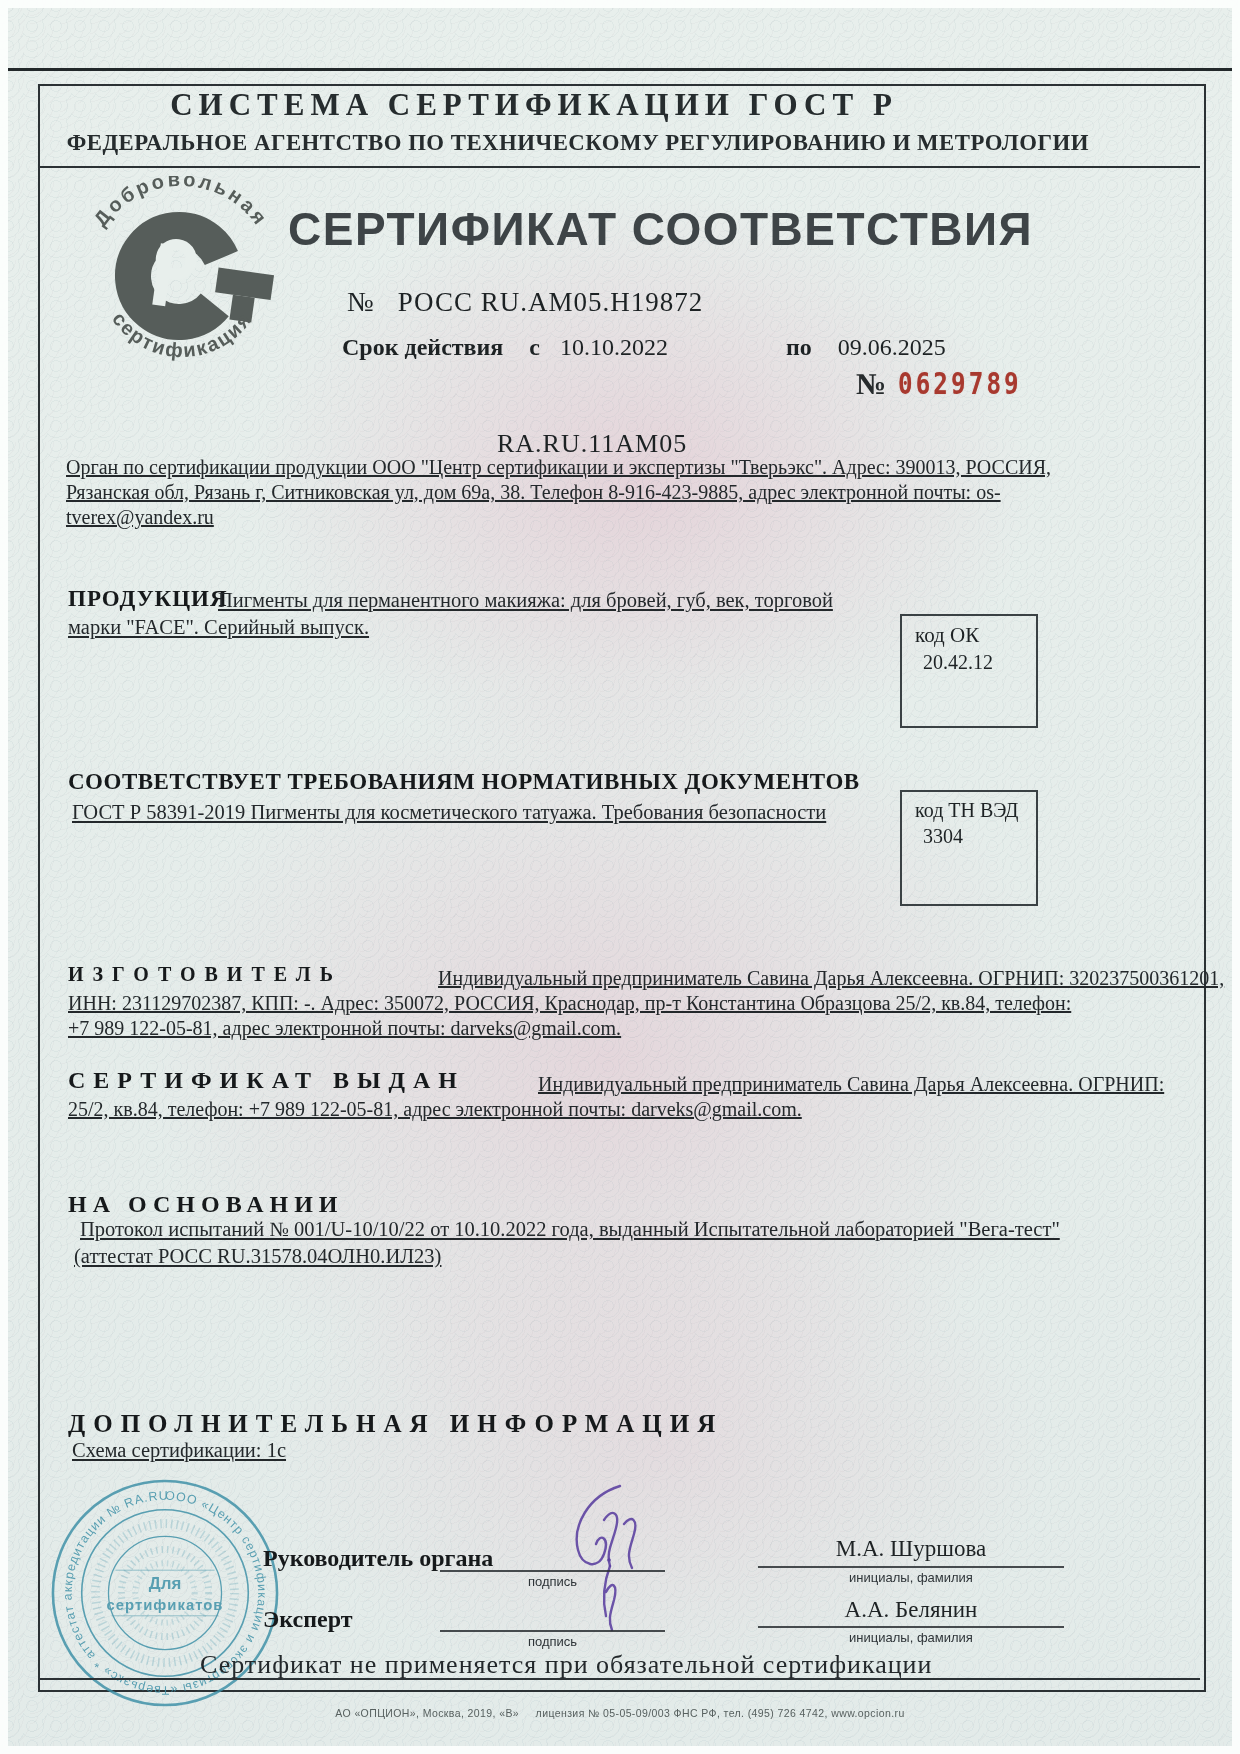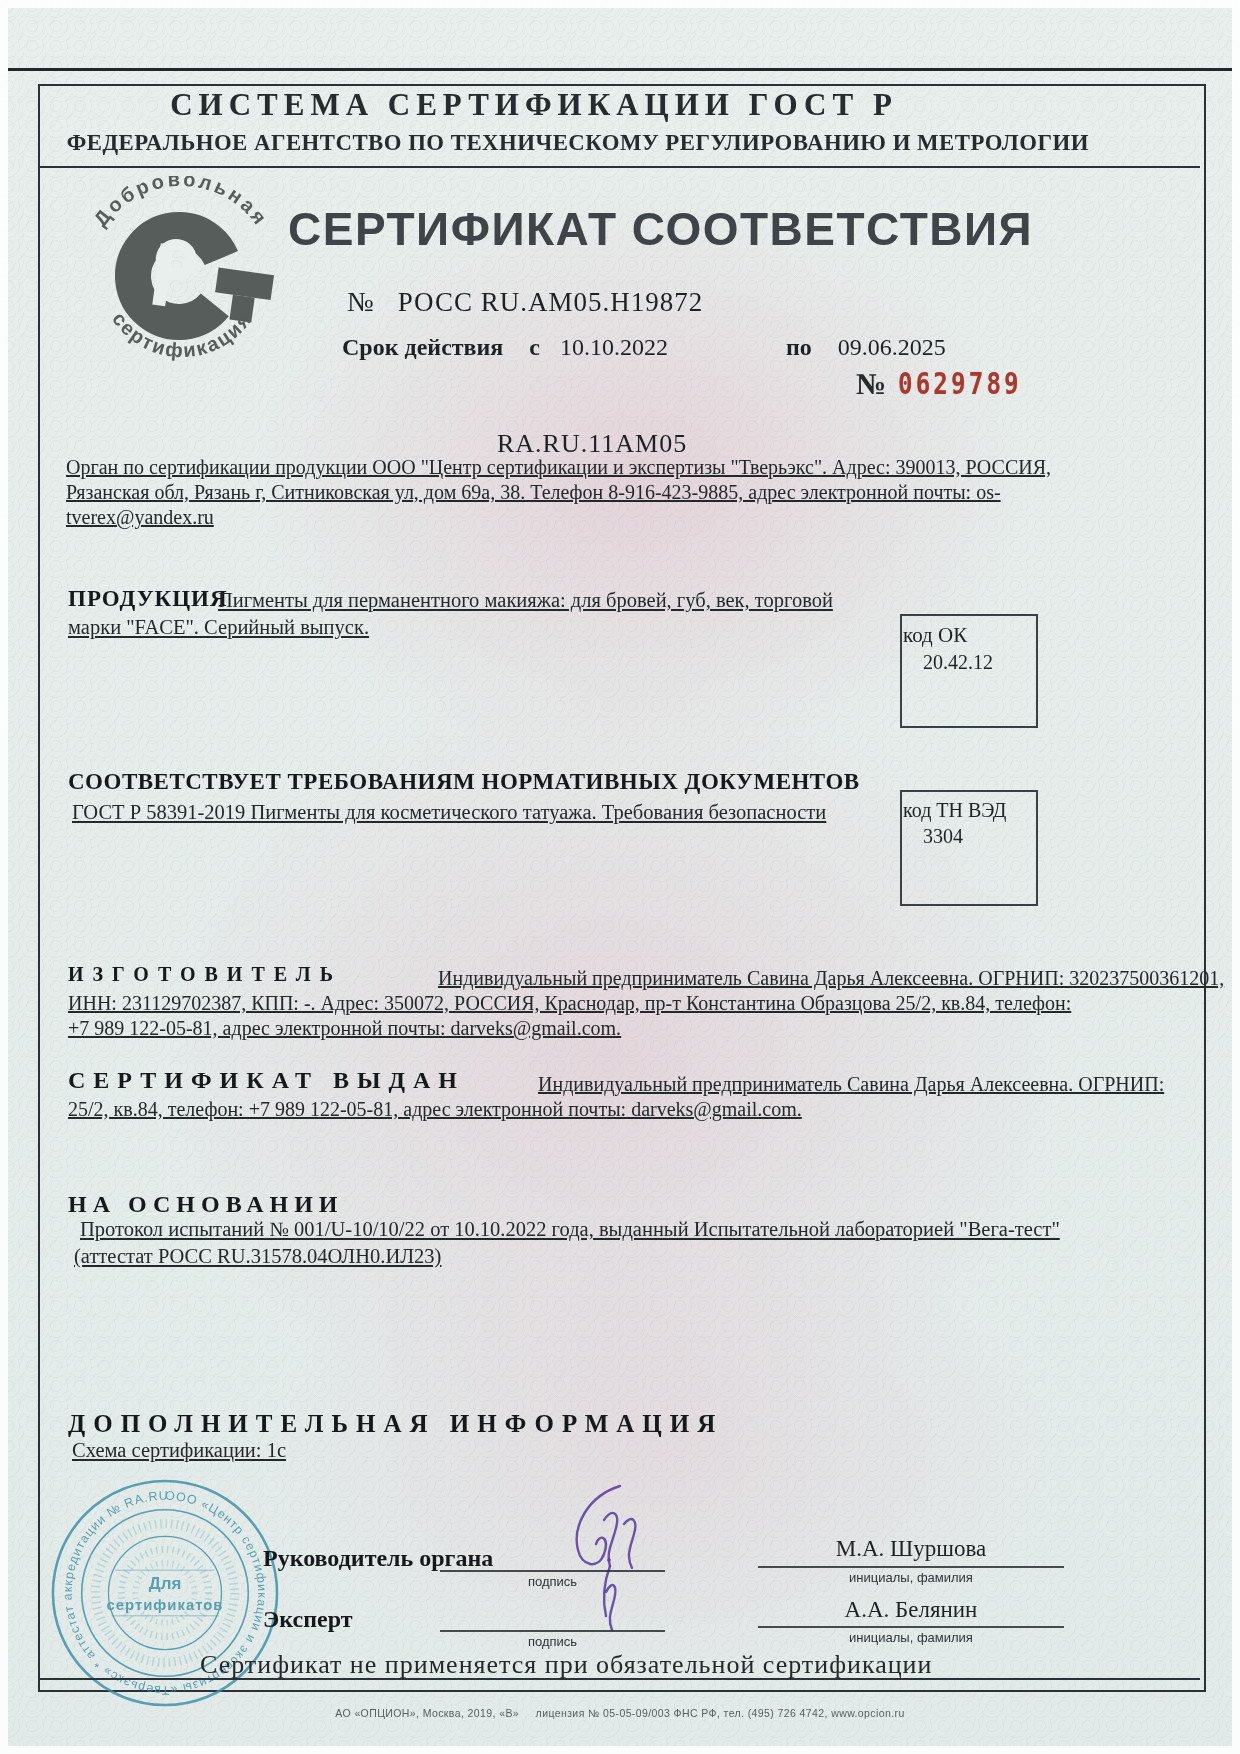--- a/index.html
+++ b/index.html
@@ -72,21 +72,21 @@
   .bb-manu div:first-child{padding-left:370px;}
   .bb-issued{left:68px;top:1072px;}
   .bb-issued div:first-child{padding-left:470px;}
   .bb-basis{left:74px;top:1216px;line-height:27px;font-size:20.5px;}
   .bb-basis div:first-child{padding-left:6px;}
   .bb-add{left:72px;top:1438px;font-size:20.5px;}
 
   .code-box{border:2px solid #3a4144;box-sizing:border-box;font-family:"Liberation Serif",serif;color:#1d2224;}
   .box-ok{left:900px;top:614px;width:138px;height:114px;}
   .box-tn{left:900px;top:790px;width:138px;height:116px;}
-  .code-box .cb-label{padding:7px 0 0 1px;font-size:21px;white-space:nowrap;}
+  .code-box .cb-label{padding:7px 0 0 13px;font-size:21px;white-space:nowrap;}
   .code-box .cb-value{padding:3px 0 0 21px;font-size:20px;white-space:nowrap;}
 
   .sig-label{font:700 24px/30px "Liberation Serif",serif;color:#16191b;white-space:nowrap;}
   .sl-1{left:263px;top:1543px;}
   .sl-2{left:263px;top:1604px;}
   .sig-line{height:2px;background:rgba(42,47,51,.85);}
   .ln-s1{left:440px;top:1570px;width:225px;}
   .ln-n1{left:758px;top:1566px;width:306px;}
   .ln-s2{left:440px;top:1630px;width:225px;}
   .ln-n2{left:758px;top:1626px;width:306px;}

